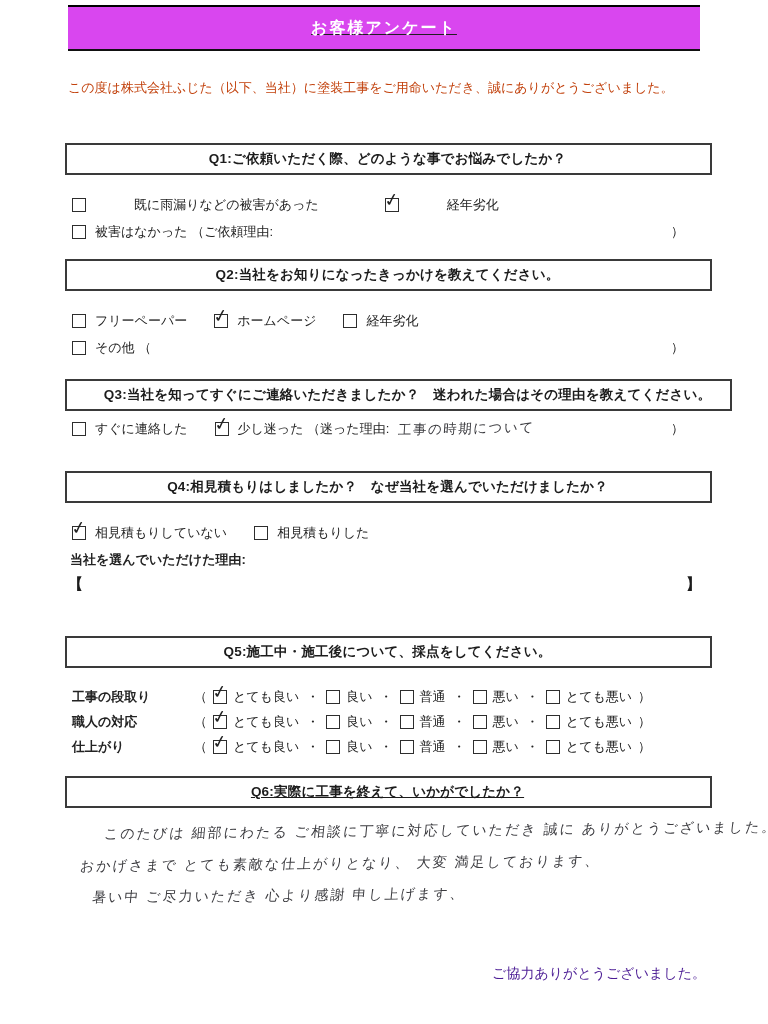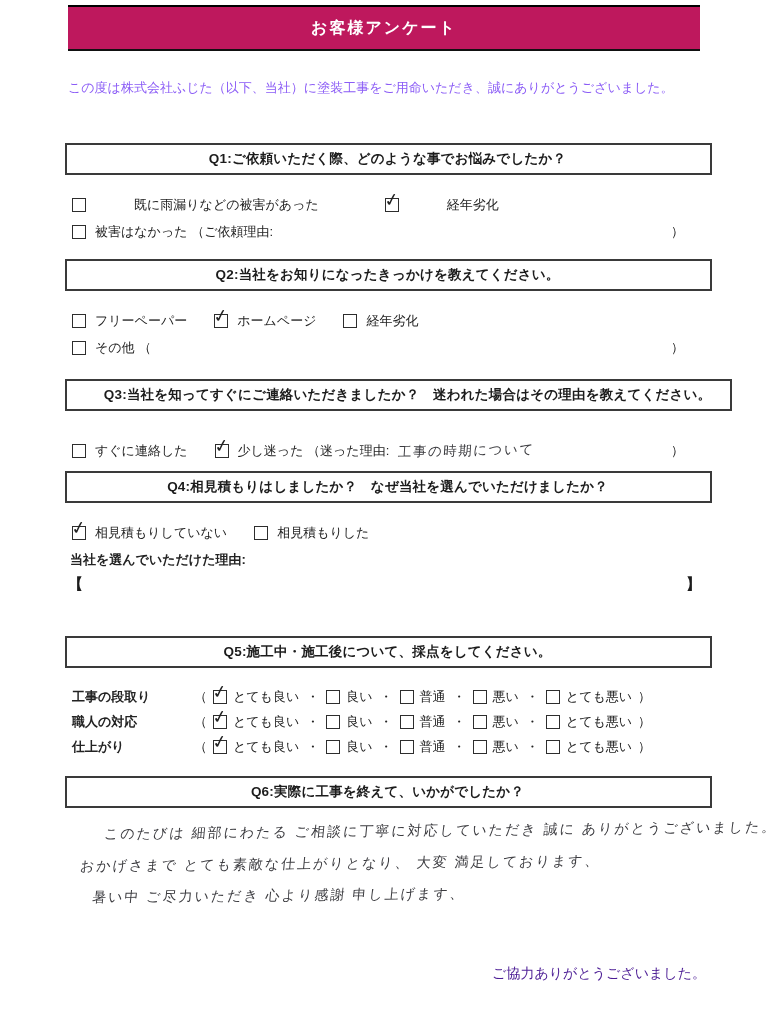--- a/index.html
+++ b/index.html
@@ -8,31 +8,31 @@
     width:768px;height:1024px;
     background:#ffffff;
     font-family:"Liberation Sans","DejaVu Sans",sans-serif;
     color:#1f1f1f;
     overflow:hidden;
     box-shadow:0 0 4px rgba(0,0,0,.25);
   }
   
   .header-bar{
     position:absolute;left:68px;top:5px;width:632px;height:42px;
-    background:#be185d;
+    background:#d946ef;
     display:flex;align-items:center;justify-content:center;
-    border-top:2px solid #000;border-bottom:2px solid #111;
+    border-top:2px solid #000;border-bottom:2px solid #111;text-decoration:underline;
   }
   .header-bar .title{
     color:#ffffff;font-size:16px;font-weight:bold;letter-spacing:2px;
   }
   
   .intro{
     position:absolute;left:68px;top:74px;width:648px;
-    font-size:13px;line-height:28px;color:#8b5cf6;
+    font-size:13px;line-height:28px;color:#c2410c;
   }
   
   .q-box{
     position:absolute;left:65px;width:625px;
     border:2px solid #3a3a3a;
     background:#fff;
     padding:5px 10px 5px 8px;
     font-size:13.5px;font-weight:bold;color:#1c1c1c;
     letter-spacing:.2px;
     text-align:center;
@@ -129,21 +129,21 @@
   </div>
   <div class="opt-row" style="top:339px;">
     <span class="cb"></span>
     <span>その他 （</span>
     <span class="close-paren">）</span>
   </div>
 
   <div class="q-box" style="top:379px;padding-left:28px;">
     <span>Q3:当社を知ってすぐにご連絡いただきましたか？　迷われた場合はその理由を教えてください。</span>
   </div>
-  <div class="opt-row" style="top:442px;">
+  <div class="opt-row" style="top:420px;">
     <span class="cb"></span>
     <span>すぐに連絡した</span>
     <span class="cb gap-lg checked"></span>
     <span>少し迷った （迷った理由:</span>
     <span class="hand">工事の時期について</span>
     <span class="close-paren">）</span>
   </div>
 
   <div class="q-box" style="top:471px;">
     <span>Q4:相見積もりはしましたか？　なぜ当社を選んでいただけましたか？</span>
@@ -246,21 +246,21 @@
         <span>悪い</span>
       </span>
     <span class="sep">・</span>
     <span class="cell">
         <span class="cb"></span>
         <span>とても悪い</span>
       </span>
     <span class="paren">）</span>
   </div>
 
-  <div class="q-box" style="top:776px;">
+  <div class="q-box" style="top:776px;text-decoration:underline;">
     <span>Q6:実際に工事を終えて、いかがでしたか？</span>
   </div>
   <div class="hand-line" style="left:104px;top:822px;">このたびは 細部にわたる ご相談に丁寧に対応していただき 誠に ありがとうございました。</div>
   <div class="hand-line" style="left:80px;top:855px;">おかげさまで とても素敵な仕上がりとなり、 大変 満足しております、</div>
   <div class="hand-line" style="left:92px;top:887px;">暑い中 ご尽力いただき 心より感謝 申し上げます、</div>
 
   <div class="footer">ご協力ありがとうございました。</div>
 
 </div>
 

